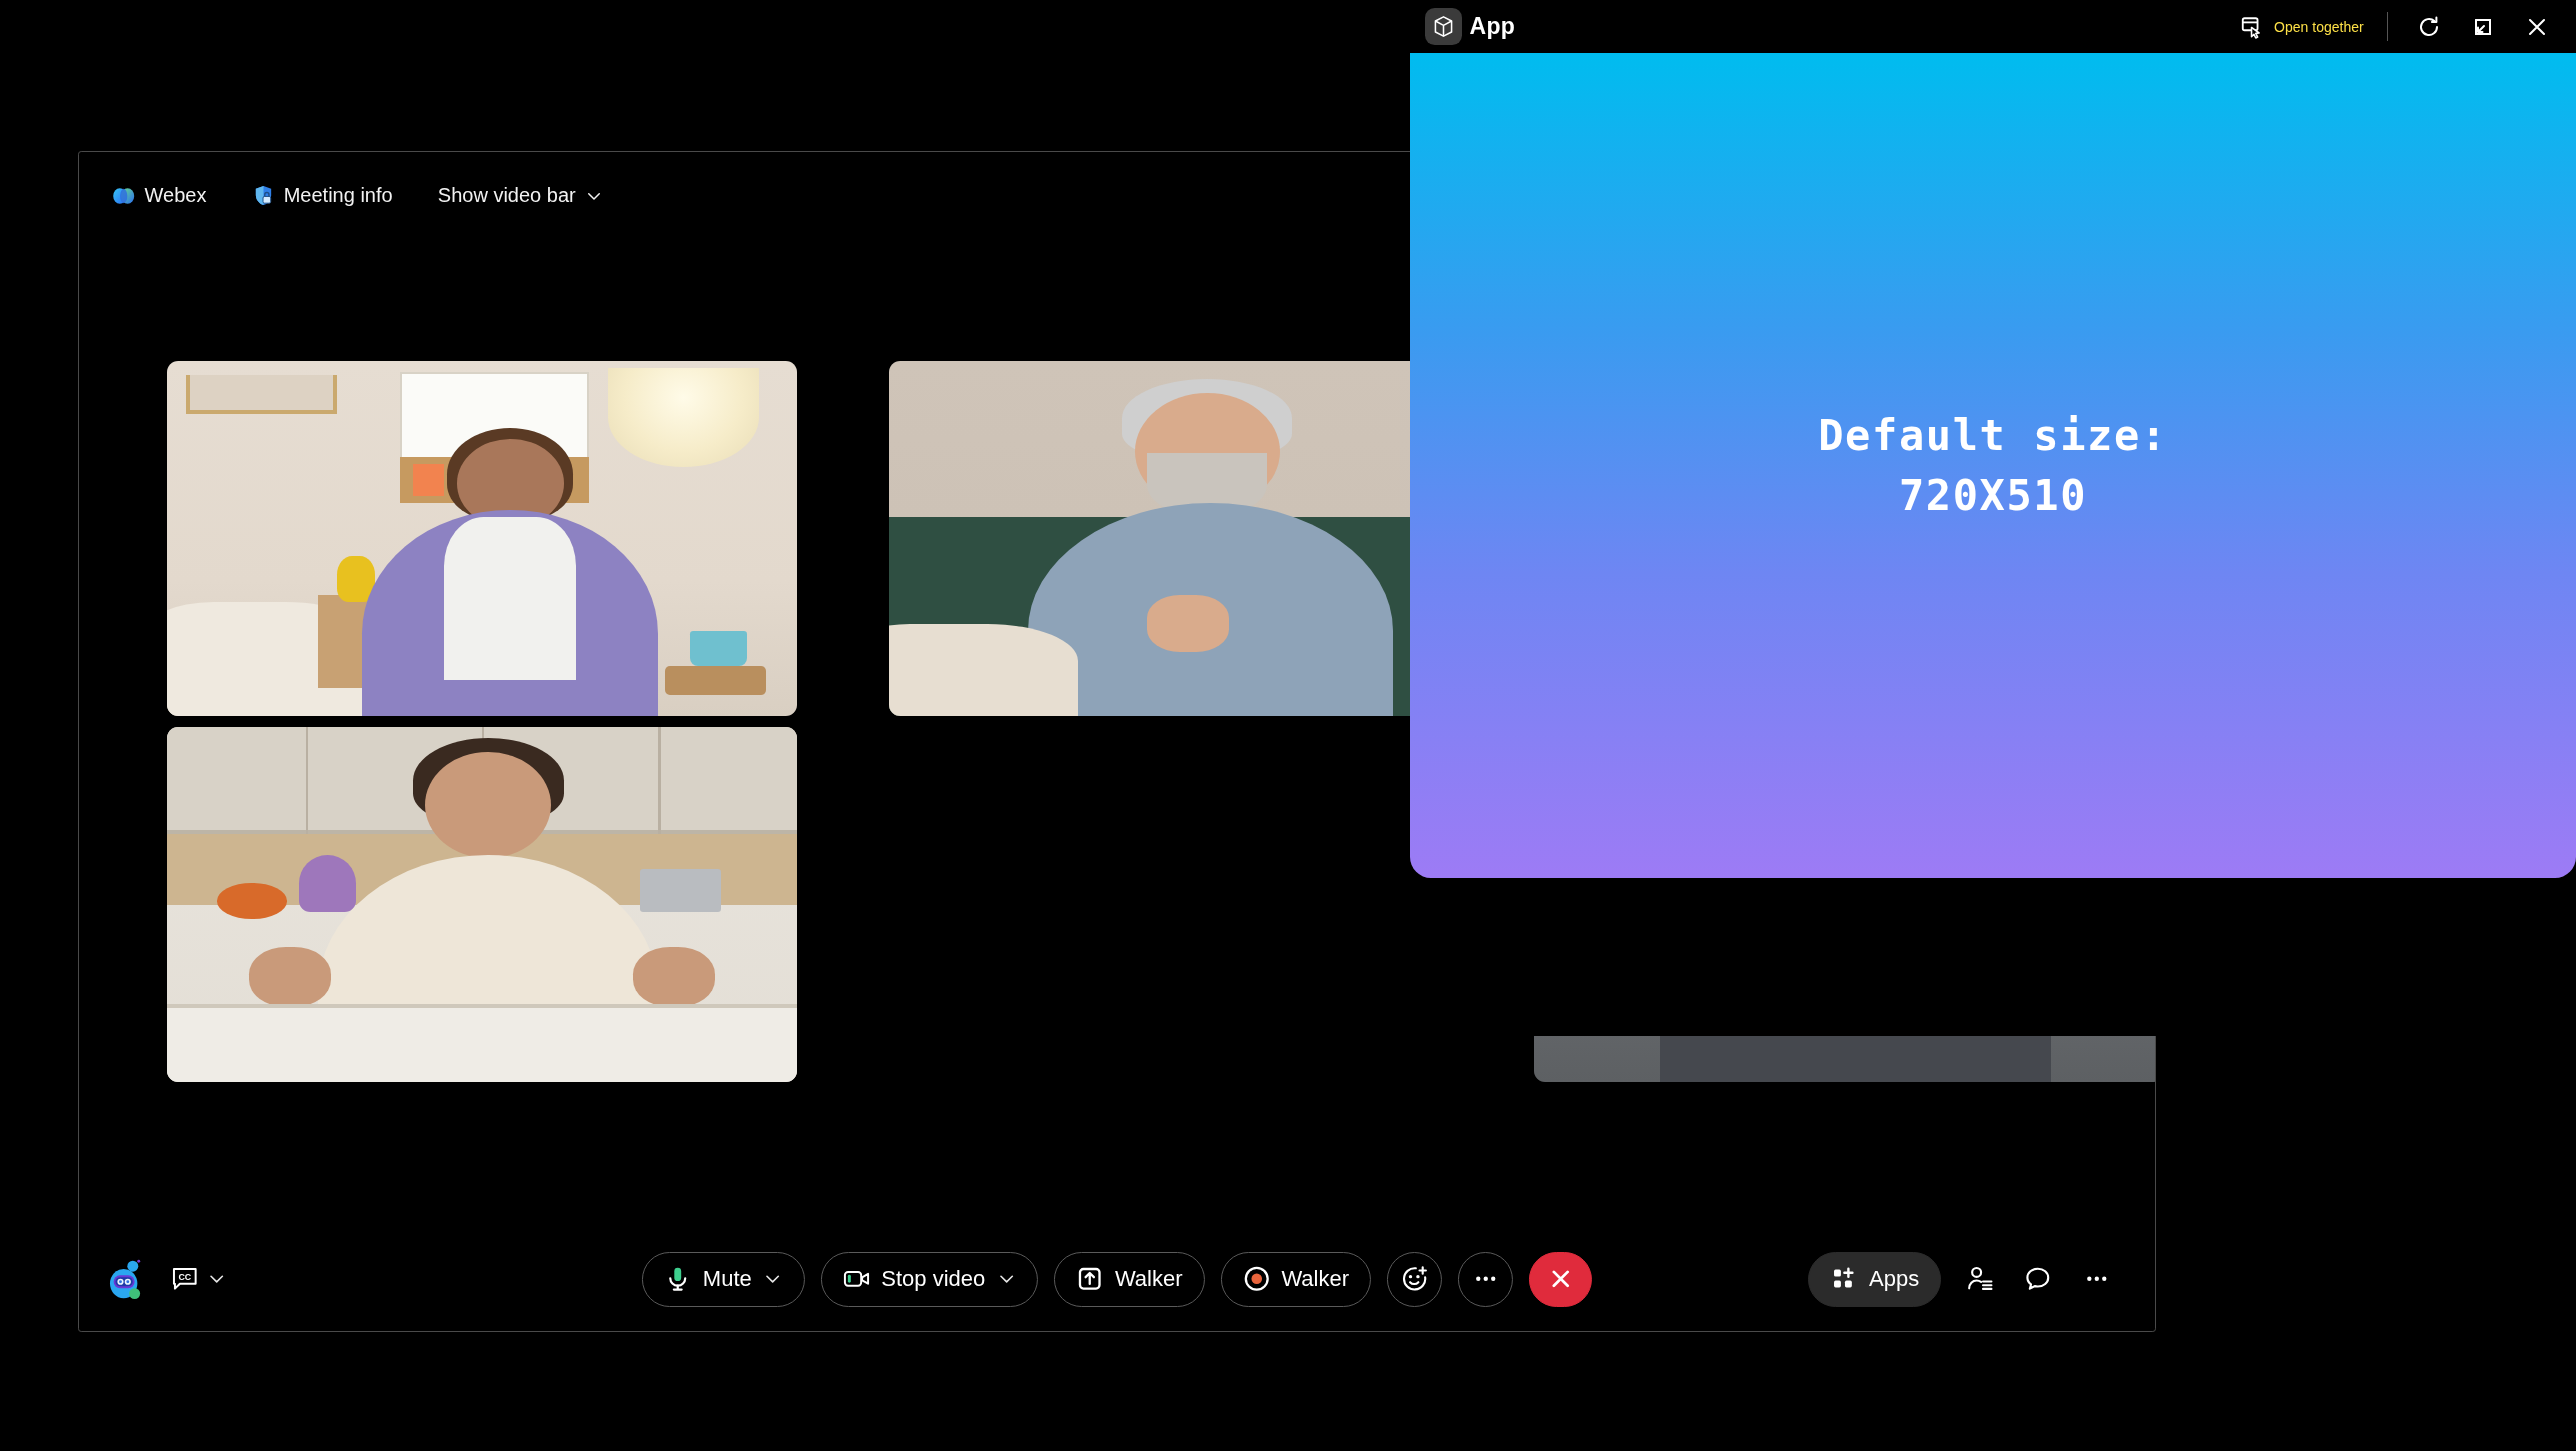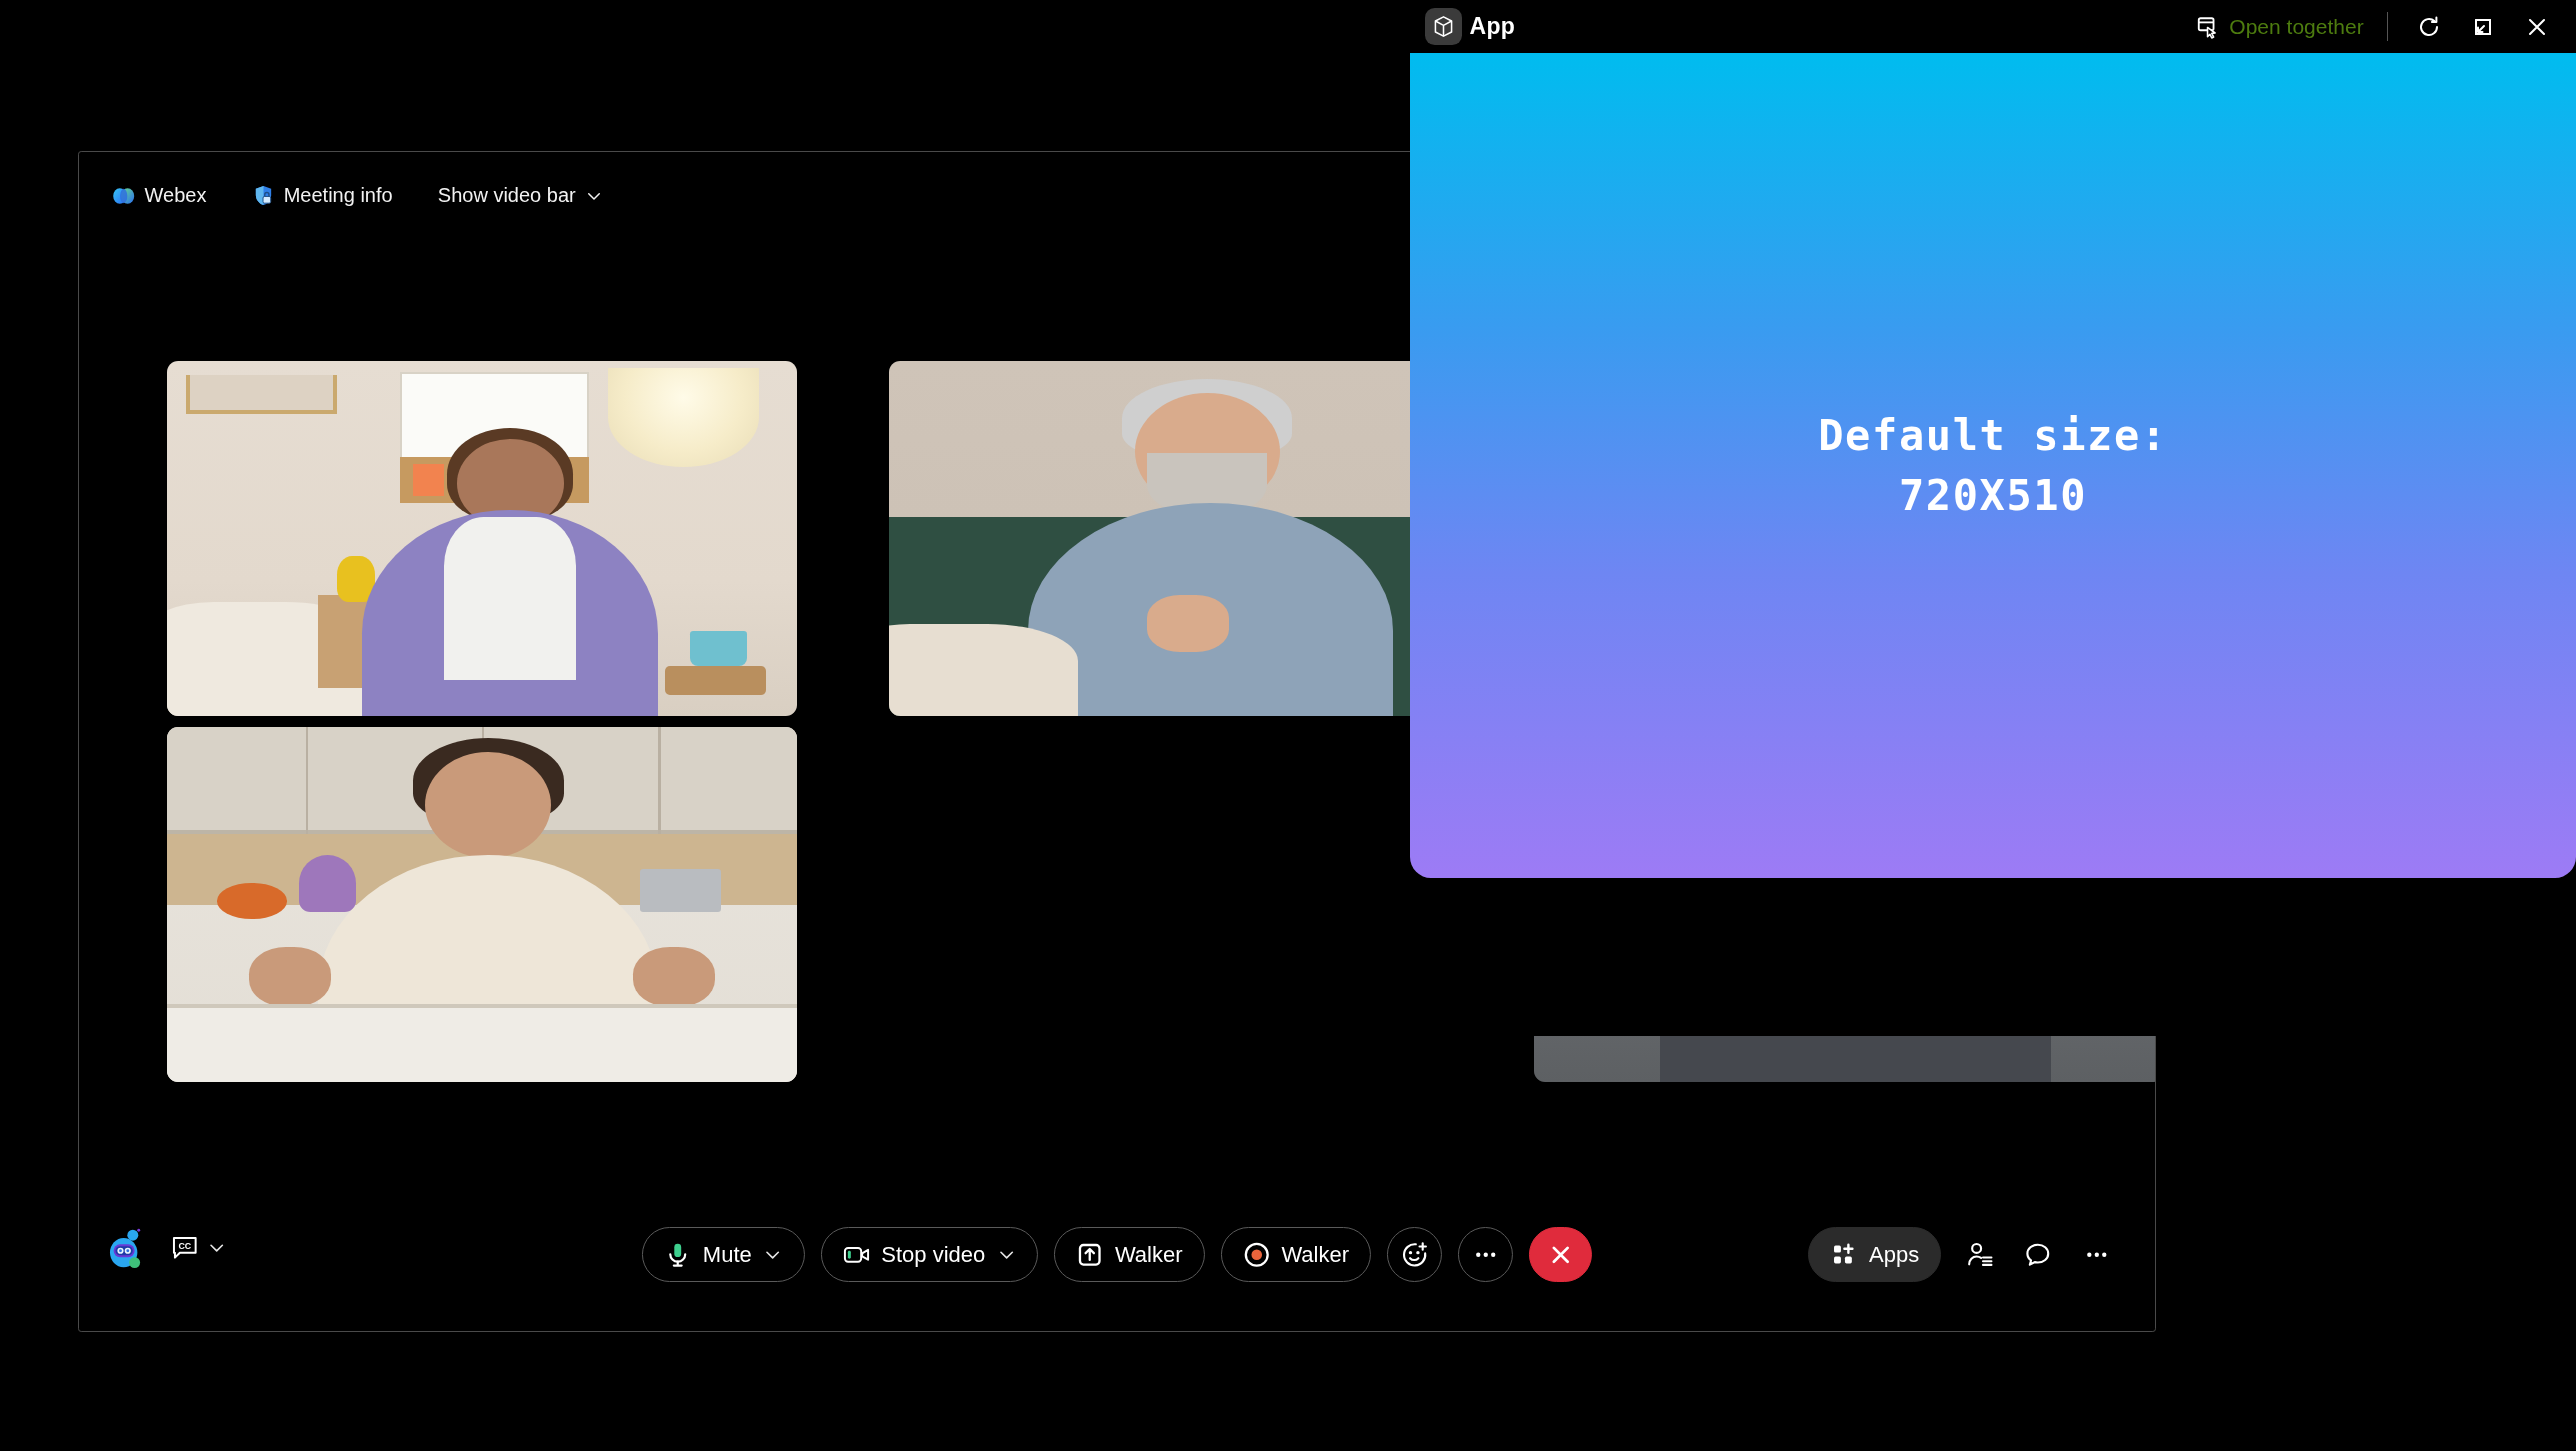--- a/index.html
+++ b/index.html
@@ -170,21 +170,21 @@
   .s5 .beard { position:absolute; left:42%; top:6%; width:18%; height:14%; background:#c6c1ba; border-radius:0 0 50% 50%; }
   .s5 .torso { left:20%; top:14%; width:62%; height:86%; background:#45484e; }
   .s5 .shirt { position:absolute; left:42%; top:14%; width:20%; height:70%; background:#7f9ec0; }
   .s5 .handl { position:absolute; left:26%; top:6%; width:17%; height:34%; background:#c08c63; border-radius:40% 40% 25% 25%; }
   .s5 .handr { position:absolute; right:19%; top:30%; width:13%; height:26%; background:#c08c63; border-radius:40%; }
 
   
   .toolbar {
     position: absolute; left: 0; bottom: 0;
     width: 100%; height: 104px;
-    display: flex; align-items: flex-start;
+    display: flex; align-items: center;
   }
   .tb-left { display:flex; align-items:center; gap: 21px; padding-left: 27.6px; }
   .tb-center {
     position:absolute; left:50%; transform:translateX(-50%);
     display:flex; align-items:center; gap: 16px;
   }
   .tb-right { position:absolute; right: 38px; display:flex; align-items:center; gap: 18px; }
 
   .pill {
     display:flex; align-items:center; gap: 11.3px;
@@ -216,21 +216,21 @@
     height: 53px; display:flex; align-items:center;
     padding: 0 21px 0 14.6px; color:#fff;
   }
   .app-badge {
     width: 37px; height: 37px; border-radius: 9.7px;
     background:#3b3b3b; display:flex; align-items:center; justify-content:center;
     margin-right: 8px;
   }
   .app-title { font-size: 23px; font-weight: 700; letter-spacing:0.2px; }
   .app-tb-right { margin-left:auto; display:flex; align-items:center; gap: 18px; }
-  .open-together { display:flex; align-items:center; gap:9.7px; font-size:21px; color:#4d7c0f; cursor:pointer; }
+  .open-together { display:flex; align-items:center; gap:9.7px; font-size:14px; color:#fde047; cursor:pointer; }
   .tb-sep { width:1.6px; height:29px; background:#555; margin: 0 4.9px; }
   .win-btn { width:36px; height:36px; display:flex; align-items:center; justify-content:center; cursor:pointer; }
 
   .app-canvas {
     position:absolute; left:0; top:53px;
     width: 1166px; height: 825px;
     border-bottom-left-radius: 21px;
     border-bottom-right-radius: 21px;
     background: linear-gradient(180deg, #00BCEF 0%, #3A9BF0 34%, #6E86F3 63%, #9D7BF5 100%);
     display:flex; align-items:center; justify-content:center;

